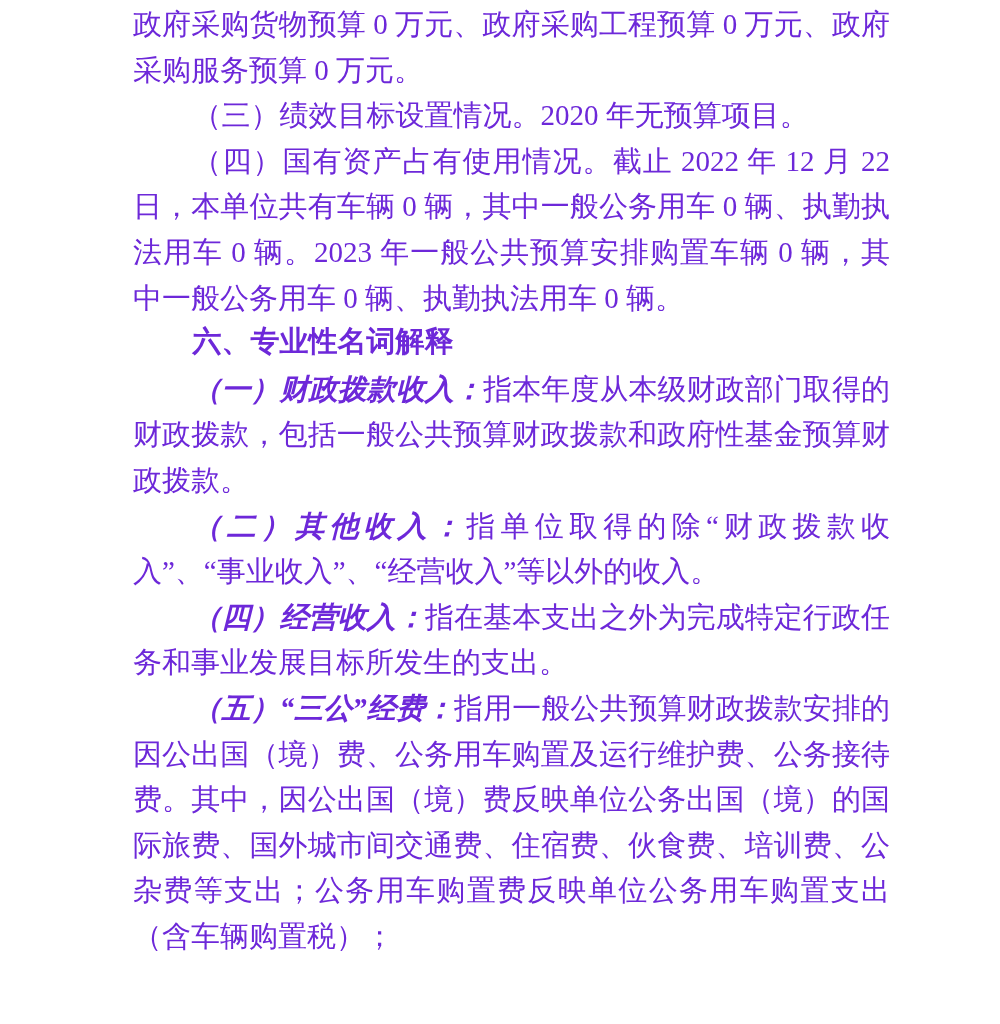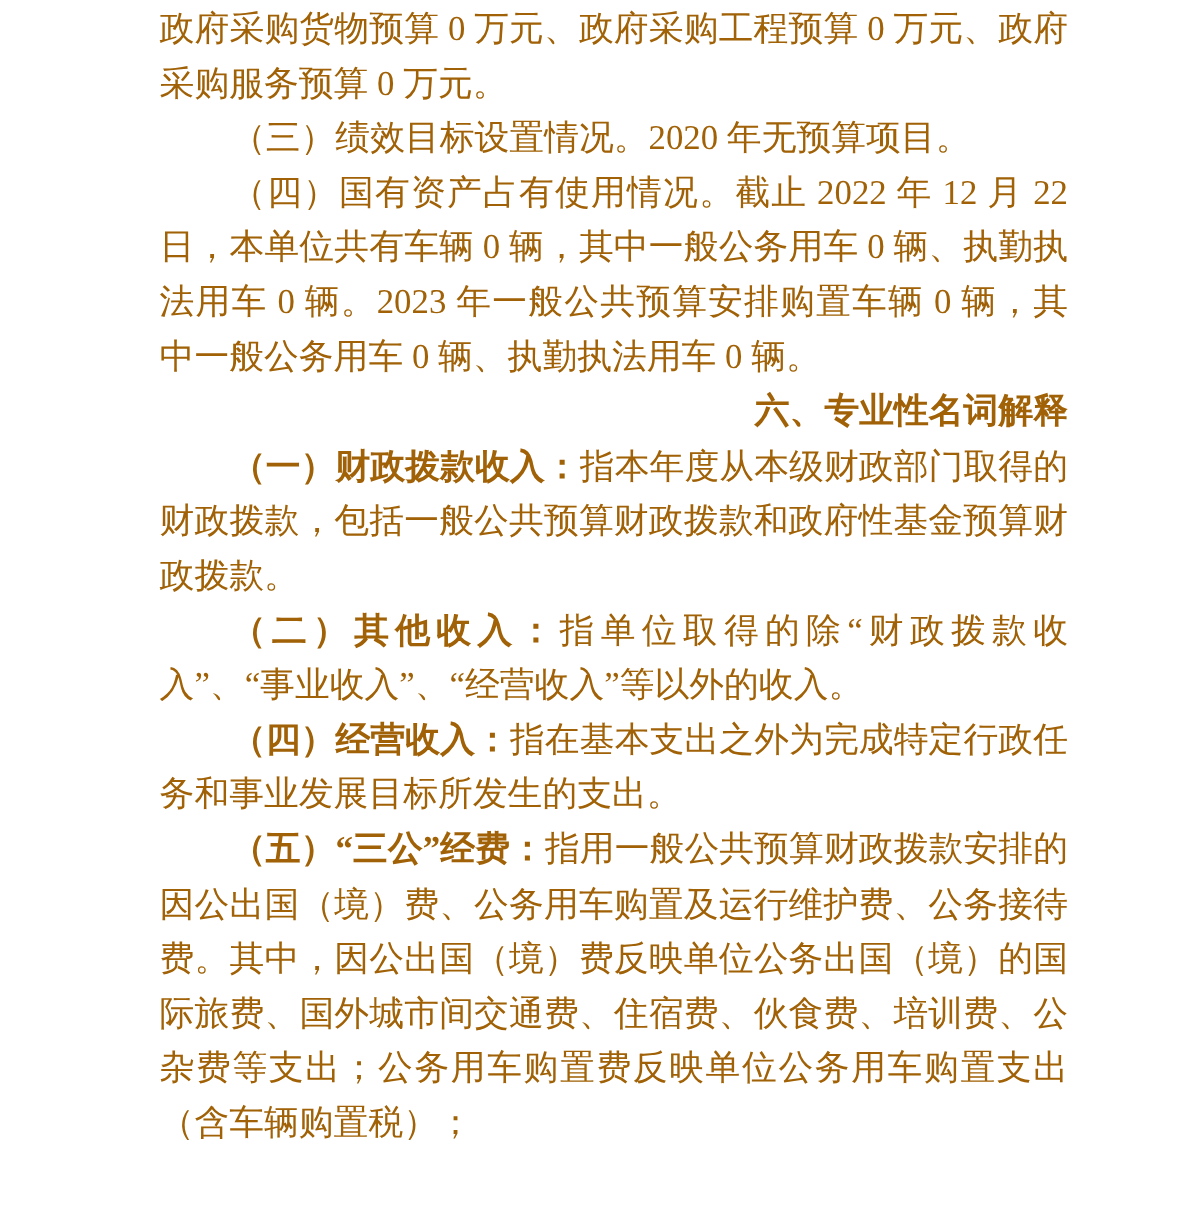--- a/index.html
+++ b/index.html
@@ -12,37 +12,38 @@
     width: 1000px;
     height: 1024px;
     background: #ffffff;
     overflow: hidden;
     box-sizing: border-box;
     padding: 2px 110px 0 133px;
   }
   .para, .heading {
     margin: 0;
     padding: 0;
-    color: #a16207;
+    color: #6d28d9;
     font-size: 29px;
     line-height: 45.6px;
     text-align: justify;
     text-justify: inter-ideograph;
     font-family: "Liberation Serif", "DejaVu Serif", serif;
   }
   .indent {
     text-indent: 2.05em;
   }
   .heading {
-    font-family: Liberation Sans, sans-serif;
+    font-family: Liberation Mono, monospace;
     font-weight: bold;
-    text-align: right;
+    text-align: left;
   }
   .term-label {
     font-weight: bold;
+    font-style: italic;
   }
 </style>
 </head>
 <body>
 
 <div class="page">
 
   <p class="para">政府采购货物预算 0 万元、政府采购工程预算 0 万元、政府采购服务预算 0 万元。</p>
 
   <p class="para indent">（三）绩效目标设置情况。2020 年无预算项目。</p>

